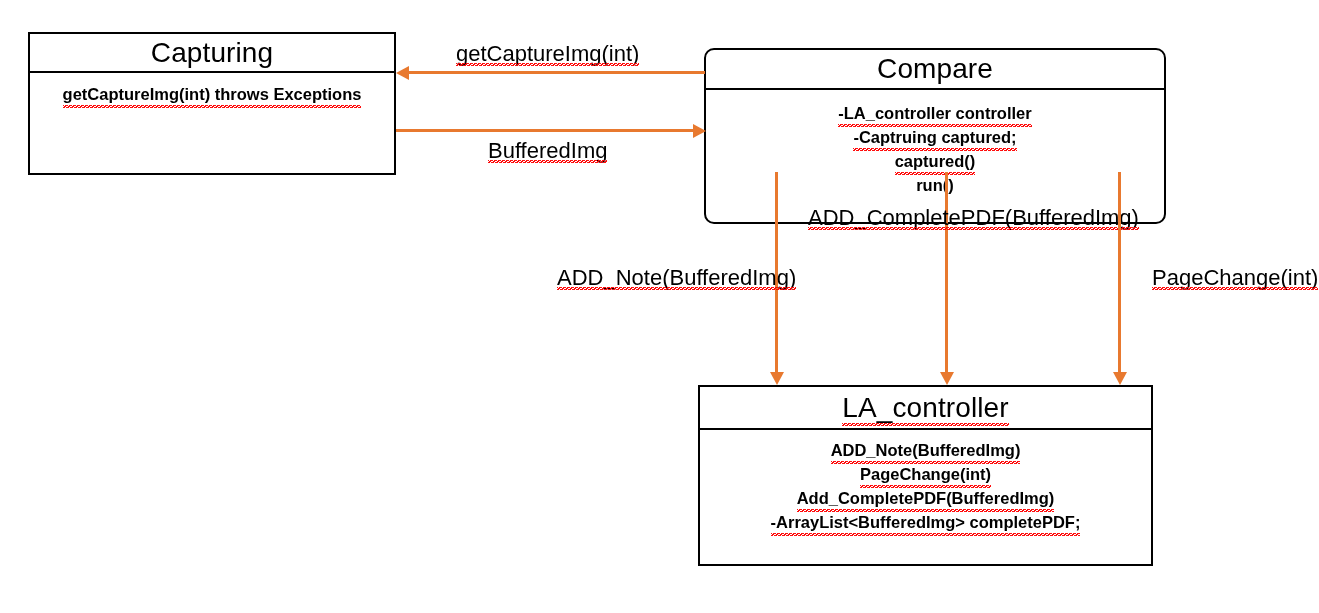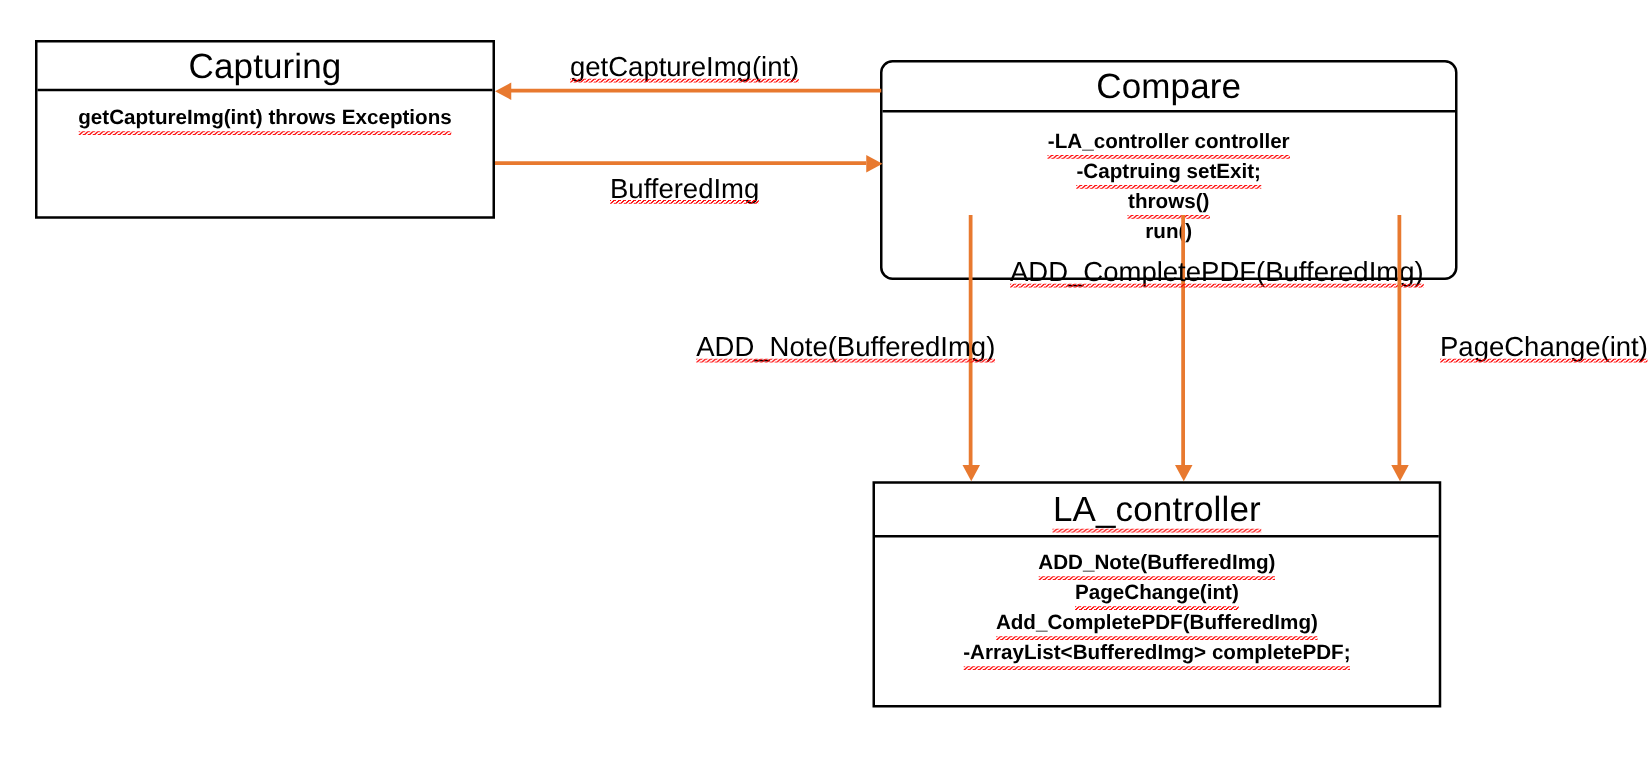--- a/index.html
+++ b/index.html
@@ -136,24 +136,24 @@
 
   <div class="uml-box" style="left:704px; top:48px; width:462px; height:176px;border-radius:10px;">
     <div class="uml-header" style="height:40px;">
       <span class="uml-title">Compare</span>
     </div>
     <div class="uml-body" style="padding-top:11px;">
       <div class="uml-line">
         <span class="sp">-LA_controller controller</span>
       </div>
       <div class="uml-line">
-        <span class="sp">-Captruing setExit;</span>
-      </div>
-      <div class="uml-line">
-        <span class="sp">throws()</span>
+        <span class="sp">-Captruing captured;</span>
+      </div>
+      <div class="uml-line">
+        <span class="sp">captured()</span>
       </div>
       <div class="uml-line">
         <span>run()</span>
       </div>
     </div>
   </div>
 
   <div class="uml-box" style="left:698px; top:385px; width:455px; height:181px;">
     <div class="uml-header" style="height:43px;">
       <span class="uml-title sp">LA_controller</span>

